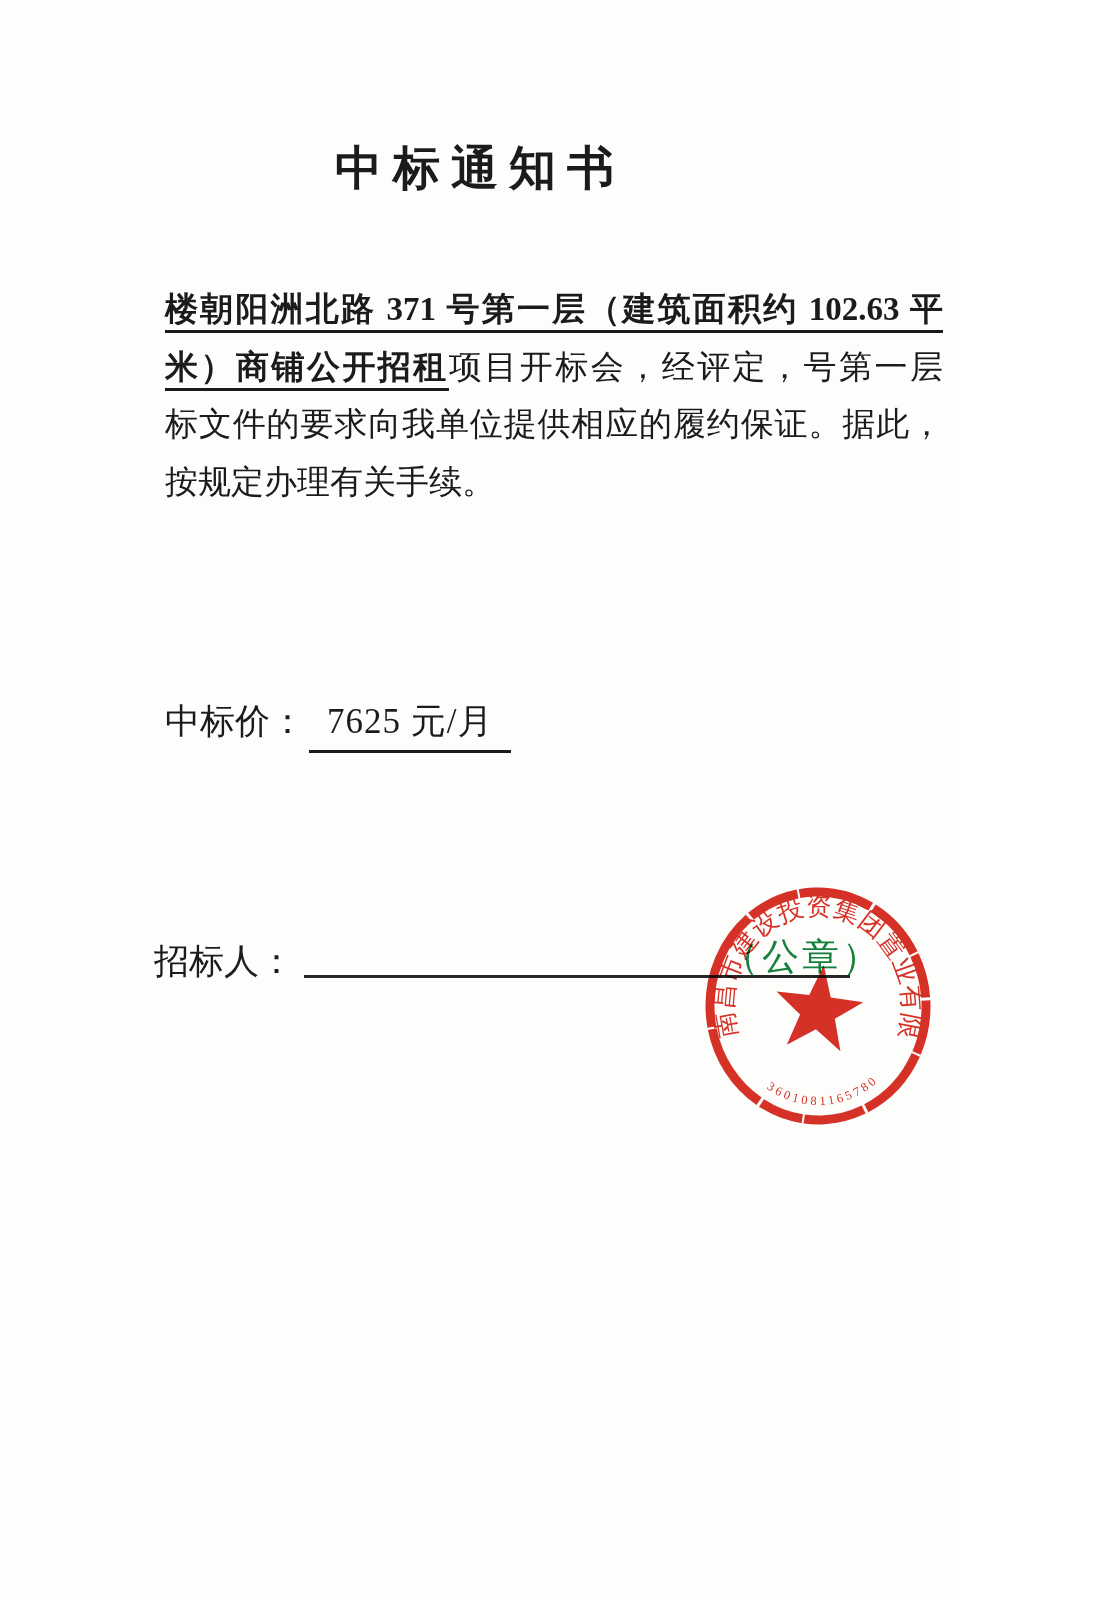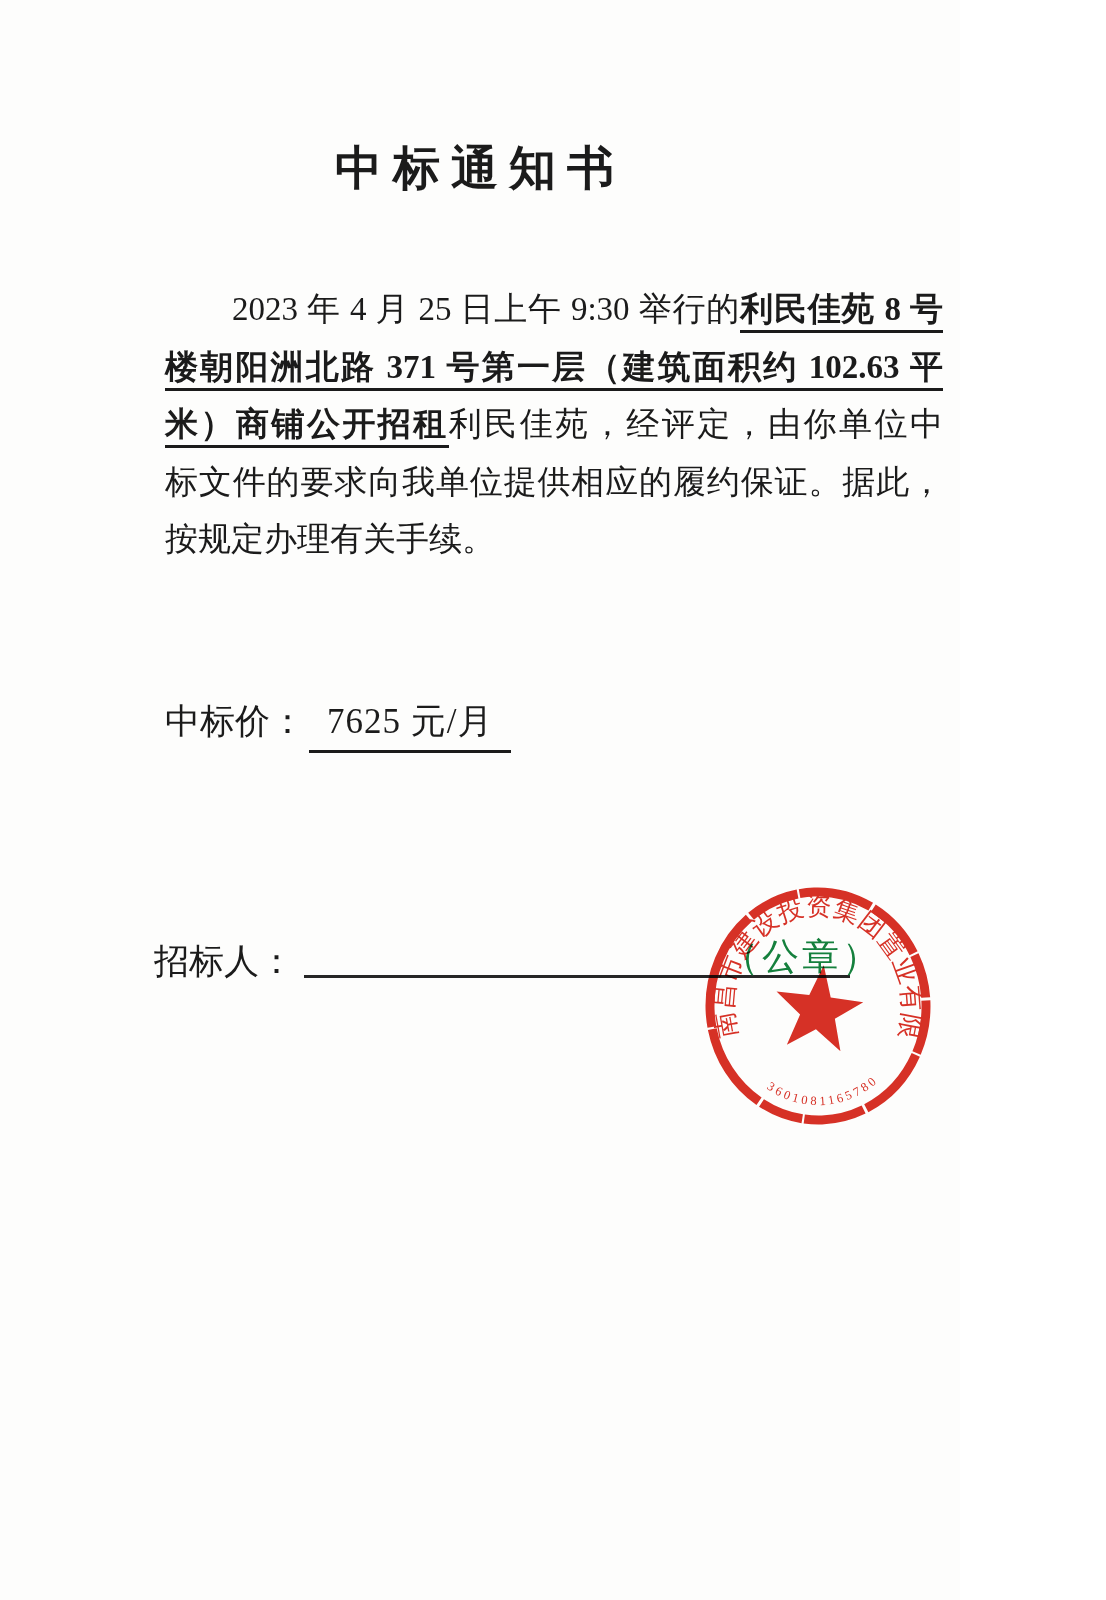--- a/index.html
+++ b/index.html
@@ -94,23 +94,22 @@
 </style>
 </head>
 <body>
 
 <div class="page">
 
   <div class="doc-title">中标通知书</div>
 
 
   <div class="body-text" id="body-lines">
-      <div class="line fill indent"><span class="">2023 年 4 月 25 日上午 9:30 举行的</span><span class="seg-b seg-u">利民佳苑 8 号</span></div>
       <div class="line fill"><span class="seg-b seg-u">楼朝阳洲北路 371 号第一层（建筑面积约 102.63 平</span></div>
-      <div class="line fill"><span class="seg-b seg-u">米）商铺公开招租</span><span class="">利民佳苑，经评定，由你单位中</span></div>
+      <div class="line fill"><span class="seg-b seg-u">米）商铺公开招租</span><span class="">项目开标会，经评定，号第一层</span></div>
       <div class="line fill"><span class="">标文件的要求向我单位提供相应的履约保证。据此，</span></div>
       <div class="line"><span class="">按规定办理有关手续。</span></div>
     </div>
 
   <div class="price-line"><span>中标价：</span><span class="price-value">7625 元/月</span></div>
 
   <div class="bidder-line"><span>招标人：</span><span class="bidder-underline"></span></div>
 
   <div class="seal-note">（公章）</div>
 

